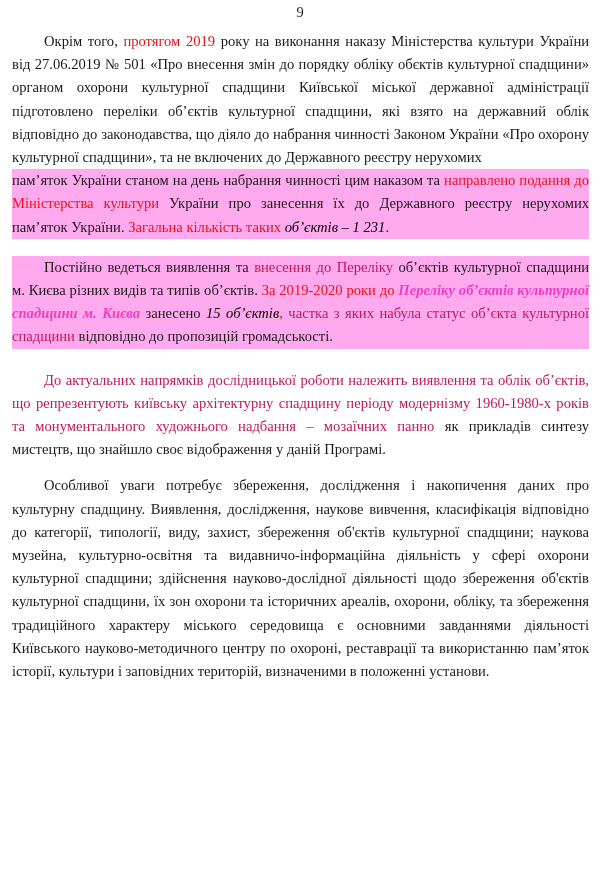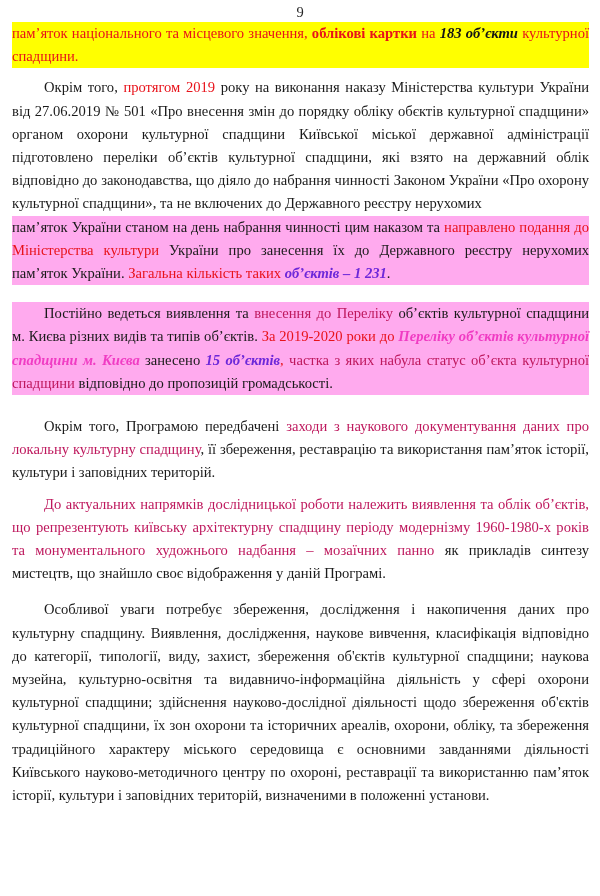--- a/index.html
+++ b/index.html
@@ -49,56 +49,52 @@
   .block-yellow {
     background: #ffff00;
   }
   .block-pink {
     background: #ffaaee;
   }
   
   .red        { color: #e8121a; }
   .redbold    { color: #e8121a; font-weight: bold; }
   .magenta    { color: #be185d; }
-  .bi-dark    { font-weight: bold; font-style: italic; color: #6d28d9; }
+  .bi-dark    { font-weight: normal; font-style: italic; color: #000000; }
   .bi-black   { font-weight: bold; font-style: italic; color: #141414; }
   .bi-magenta { font-weight: bold; font-style: italic; color: #f03cc3; }
   .black      { color: #1a1a1a; }
   .spacer-sm  { height: 5px; }
   .spacer-md  { height: 9px; }
   .spacer-lg  { height: 12px; }
 </style>
 </head>
 <body>
 
 <div class="page">
 
   <div class="page-number">9</div>
 
   <div class="body-area">
 
-    <div class="block-yellow">
-      <p class="para"><span class="red">пам’яток національного та місцевого значення, </span><span class="redbold">облікові картки</span><span class="red"> на </span><span class="bi-black">183 об’єкти</span><span class="red"> культурної спадщини.</span></p>
-    </div>
 
     <p class="para indent"><span class="black">Окрім того, </span><span class="red">протягом 2019</span><span class="black"> року на виконання наказу Міністерства культури України від 27.06.2019 № 501 «Про внесення змін до порядку обліку обєктів культурної спадщини» органом охорони культурної спадщини Київської міської державної адміністрації підготовлено переліки об’єктів культурної спадщини, які взято на державний облік відповідно до законодавства, що діяло до набрання чинності Законом України «Про охорону культурної спадщини», та не включених до Державного реєстру нерухомих</span></p>
 
     <div class="block-pink">
       <p class="para"><span class="black">пам’яток України станом на день набрання чинності цим наказом та </span><span class="red">направлено подання до Міністерства культури</span><span class="black"> України про занесення їх до Державного реєстру нерухомих пам’яток України. </span><span class="red">Загальна кількість таких </span><span class="bi-dark">об’єктів – 1 231</span><span class="black">.</span></p>
     </div>
 
     <div class="spacer-md"></div>
 
     <div class="block-pink">
       <p class="para indent"><span class="black">Постійно ведеться виявлення та </span><span class="magenta">внесення до Переліку</span><span class="black"> об’єктів культурної спадщини м. Києва різних видів та типів об’єктів. </span><span class="red">За 2019-2020 роки до </span><span class="bi-magenta">Переліку об’єктів культурної спадщини м. Києва</span><span class="black"> занесено </span><span class="bi-dark">15 об’єктів</span><span class="red">, </span><span class="magenta">частка з яких набула статус об’єкта культурної спадщини</span><span class="black"> відповідно до пропозицій громадськості.</span></p>
     </div>
 
     <div class="spacer-lg"></div>
 
-    <p class="para indent"><span class="black">Окрім того, Програмою передбачені </span><span class="magenta">заходи з наукового документування даних про локальну культурну спадщину</span><span class="black">, її збереження, реставрацію та використання пам’яток історії, культури і заповідних територій.</span></p>
 
     <p class="para indent"><span class="magenta">До актуальних напрямків дослідницької роботи належить виявлення та облік об’єктів, що репрезентують київську архітектурну спадщину періоду модернізму 1960-1980-х років та монументального художнього надбання – мозаїчних панно</span><span class="black"> як прикладів синтезу мистецтв, що знайшло своє відображення у даній Програмі.</span></p>
 
     <div class="spacer-sm"></div>
 
 
     <p class="para indent"><span class="black">Особливої уваги потребує збереження, дослідження і накопичення даних про культурну спадщину. Виявлення, дослідження, наукове вивчення, класифікація відповідно до категорії, типології, виду, захист, збереження об'єктів культурної спадщини; наукова музейна, культурно-освітня та видавничо-інформаційна діяльність у сфері охорони культурної спадщини; здійснення науково-дослідної діяльності щодо збереження об'єктів культурної спадщини, їх зон охорони та історичних ареалів, охорони, обліку, та збереження традиційного характеру міського середовища є основними завданнями діяльності Київського науково-методичного центру по охороні, реставрації та використанню пам’яток історії, культури і заповідних територій,  визначеними в положенні установи.</span></p>
 
   </div>
 </div>

